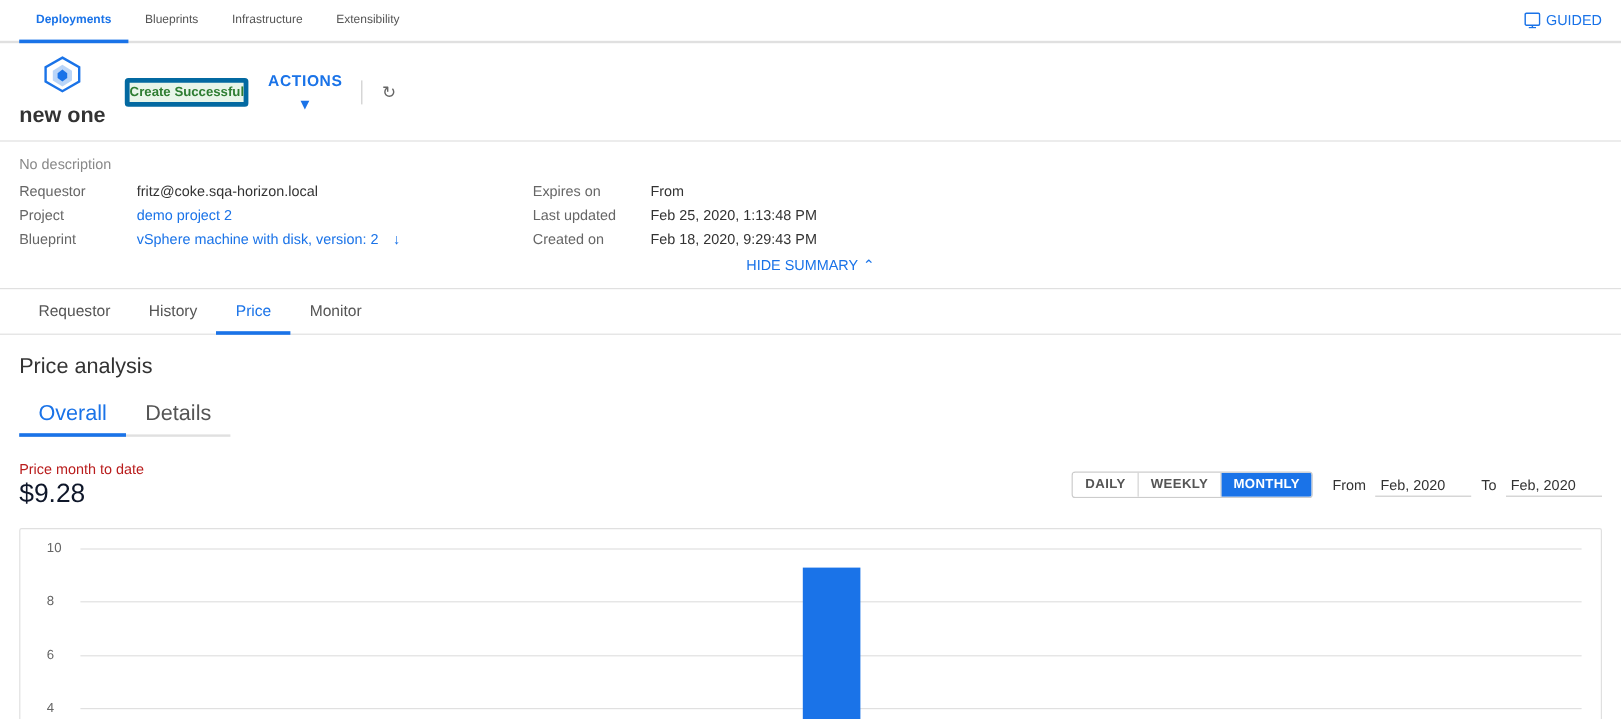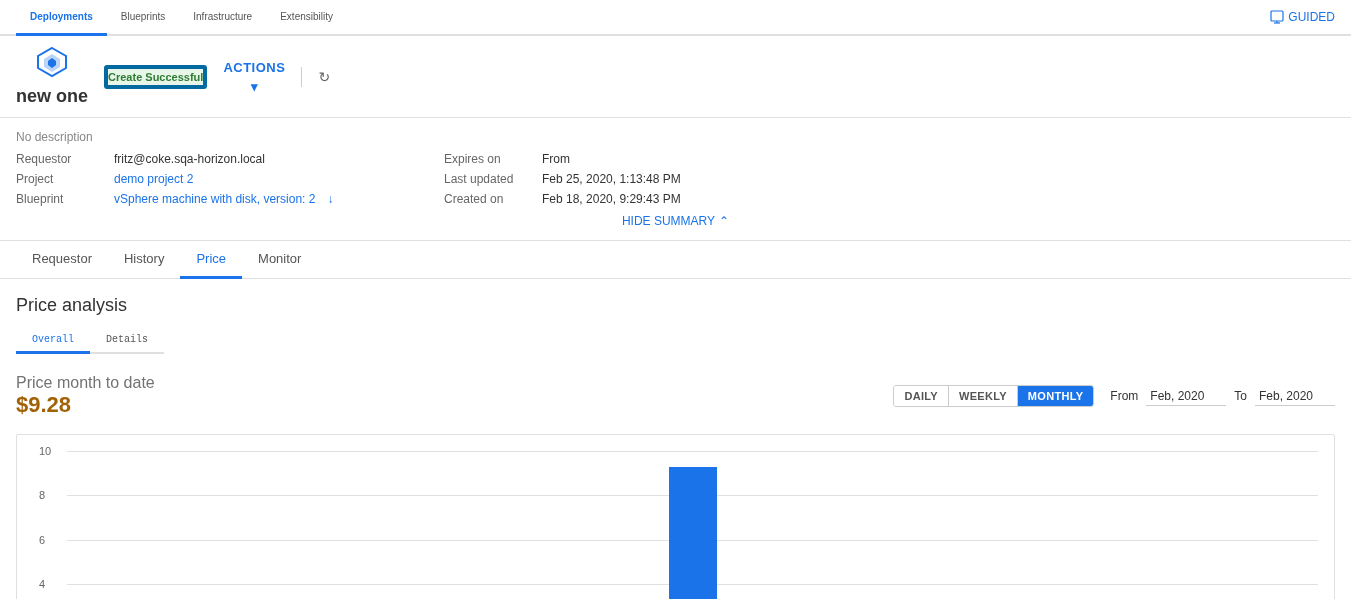--- a/index.html
+++ b/index.html
@@ -164,49 +164,48 @@
     }
     .sub-tabs {
       display: flex;
       gap: 0;
       border-bottom: 2px solid #e0e0e0;
       margin-bottom: 20px;
     }
     .sub-tab {
       padding: 6px 16px;
       cursor: pointer;
-      font-size: 10px;
+      font-size: 18px;
       color: #555;
       border-bottom: 3px solid transparent;
       margin-bottom: -2px;
-      font-family: Liberation Mono, monospace;
     }
     .sub-tab.active {
       color: #1a73e8;
       border-bottom: 3px solid #1a73e8;
     }
 
     
     .price-controls {
       display: flex;
       align-items: center;
       gap: 16px;
       margin-bottom: 16px;
     }
     .price-month {
       flex: 0 0 auto;
     }
     .price-month-label {
-      font-size: 16px;
-      color: #737373;
+      font-size: 12px;
+      color: #b91c1c;
     }
     .price-value {
       font-size: 22px;
-      font-weight: 700;
-      color: #a16207;
+      font-weight: 400;
+      color: #0f172a;
     }
     .spacer { flex: 1; }
     .period-btns {
       display: flex;
       border: 1px solid #ccc;
       border-radius: 3px;
       overflow: hidden;
     }
     .period-btn {
       padding: 4px 10px;

